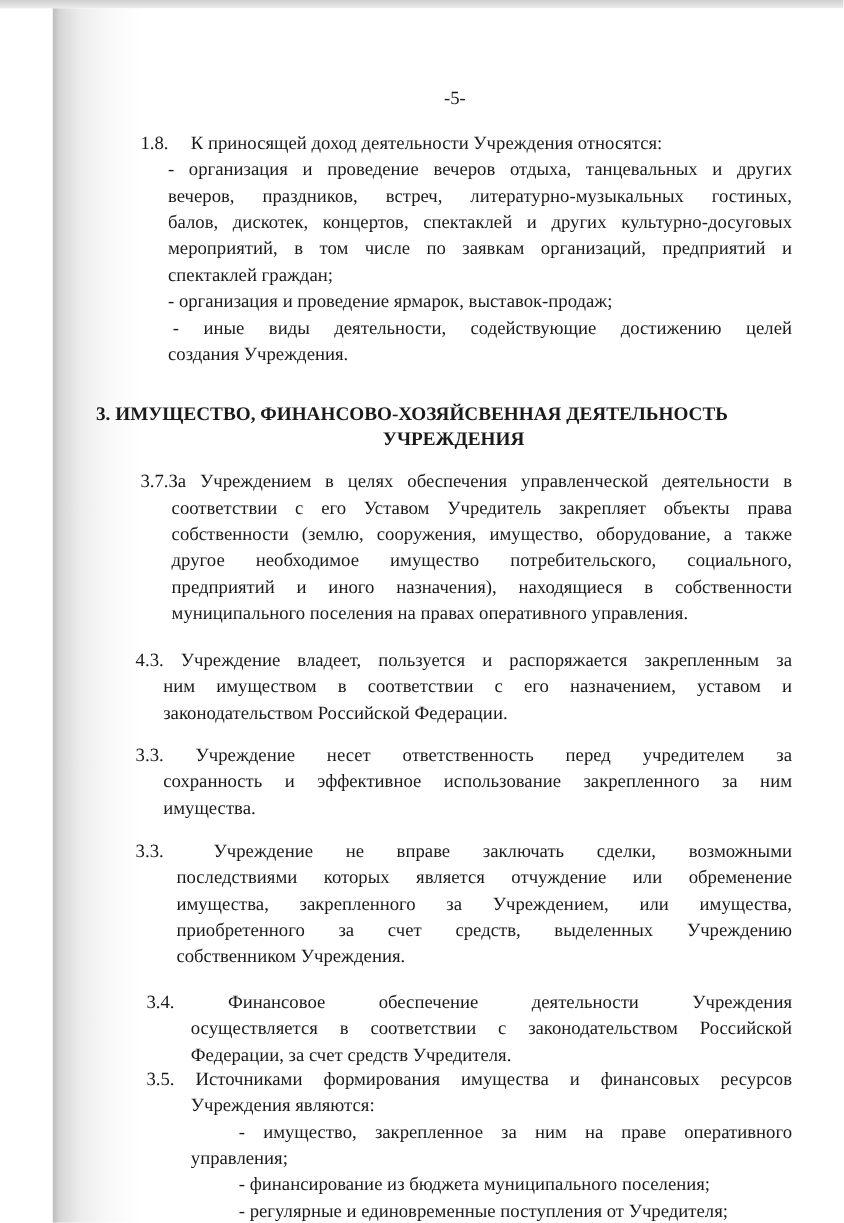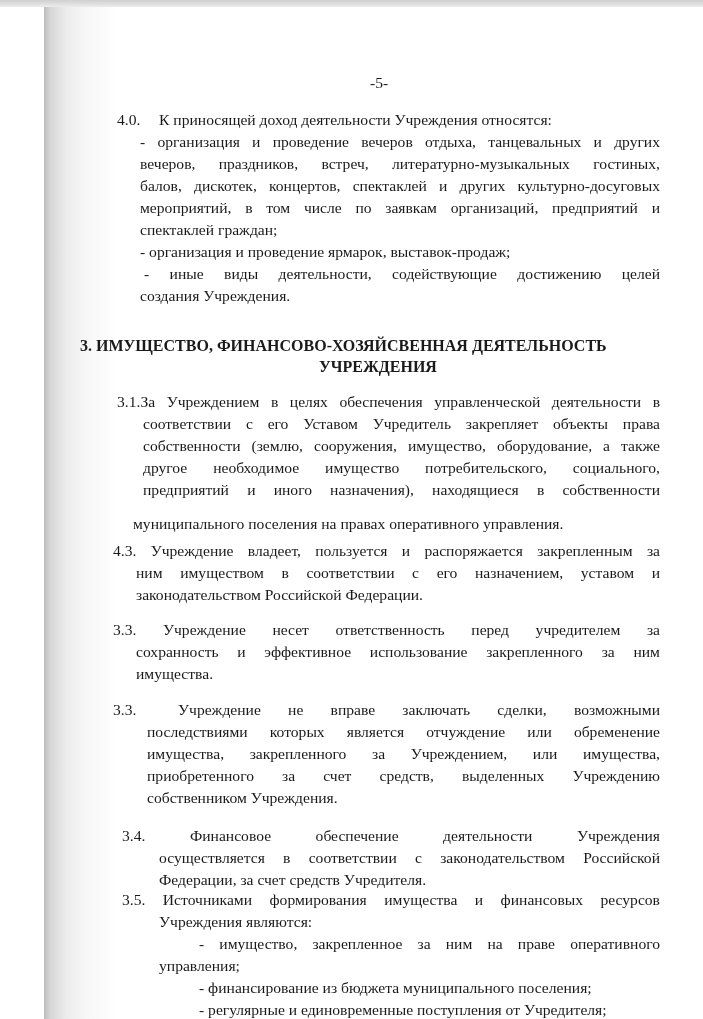--- a/index.html
+++ b/index.html
@@ -23,40 +23,40 @@
   .h { font-weight: bold; font-size: 16px; }
 </style>
 </head>
 <body>
 
 <div class="top-strip"></div>
 <div class="page"></div>
 
 <div class="t pagenum">-5-</div>
 
-<div class="t" style="left:117px;top:110px;">4.0.</div>
+<div class="t" style="left:117px;top:110px;">1.8.</div>
 <div class="t" style="left:159px;top:110px;">К приносящей доход деятельности Учреждения относятся:</div>
 <div class="t j" style="left:140px;top:132px;width:520px;">- организация и проведение вечеров отдыха, танцевальных и других</div>
 <div class="t j" style="left:140px;top:154px;width:520px;">вечеров, праздников, встреч, литературно-музыкальных гостиных,</div>
 <div class="t j" style="left:140px;top:176px;width:520px;">балов, дискотек, концертов, спектаклей и других культурно-досуговых</div>
 <div class="t j" style="left:140px;top:198px;width:520px;">мероприятий, в том числе по заявкам организаций, предприятий и</div>
 <div class="t" style="left:140px;top:220px;">спектаклей граждан;</div>
 <div class="t" style="left:140px;top:242px;"> -  организация и проведение ярмарок, выставок-продаж;</div>
 <div class="t j" style="left:144px;top:264px;width:516px;"> -  иные виды деятельности, содействующие достижению целей</div>
 <div class="t" style="left:140px;top:286px;">создания Учреждения.</div>
 
 <div class="t h" style="left:80px;top:336px;">3.  ИМУЩЕСТВО, ФИНАНСОВО-ХОЗЯЙСВЕННАЯ ДЕЯТЕЛЬНОСТЬ</div>
 <div class="t h" style="left:319px;top:357px;">УЧРЕЖДЕНИЯ</div>
 
-<div class="t j" style="left:117px;top:392px;width:543px;">3.1.За Учреждением в целях обеспечения управленческой деятельности в</div>
+<div class="t j" style="left:117px;top:392px;width:543px;">3.7.За Учреждением в целях обеспечения управленческой деятельности в</div>
 <div class="t j" style="left:143px;top:414px;width:517px;">соответствии с его Уставом Учредитель закрепляет объекты права</div>
 <div class="t j" style="left:143px;top:436px;width:517px;">собственности (землю, сооружения, имущество, оборудование, а также</div>
 <div class="t j" style="left:143px;top:458px;width:517px;">другое необходимое имущество потребительского, социального,</div>
 <div class="t j" style="left:143px;top:480px;width:517px;">предприятий и иного назначения), находящиеся в собственности</div>
-<div class="t" style="left:133px;top:502px;margin-top:12px;">муниципального поселения   на правах оперативного управления.</div>
+<div class="t" style="left:143px;top:502px;">муниципального поселения   на правах оперативного управления.</div>
 
 <div class="t j" style="left:113px;top:541px;width:547px;">4.3. Учреждение владеет, пользуется и распоряжается закрепленным за</div>
 <div class="t j" style="left:136px;top:563px;width:524px;">ним имуществом в соответствии с его назначением, уставом и</div>
 <div class="t" style="left:136px;top:585px;">законодательством Российской Федерации.</div>
 
 <div class="t j" style="left:113px;top:620px;width:547px;">3.3. Учреждение несет ответственность перед учредителем за</div>
 <div class="t j" style="left:136px;top:642px;width:524px;">сохранность и эффективное использование закрепленного за ним</div>
 <div class="t" style="left:136px;top:664px;">имущества.</div>
 
 <div class="t" style="left:113px;top:700px;">3.3.</div>

